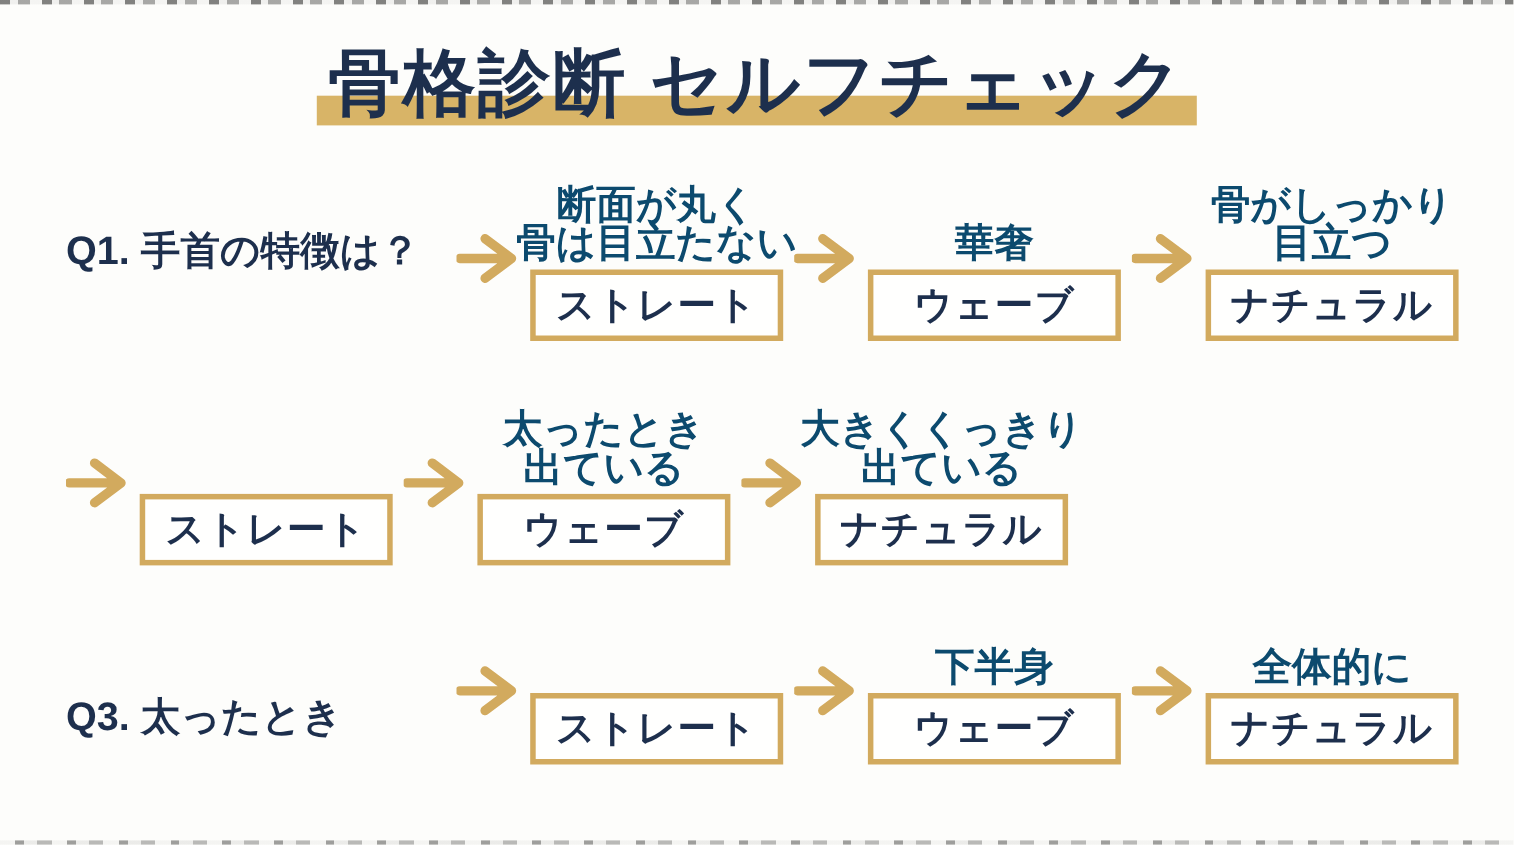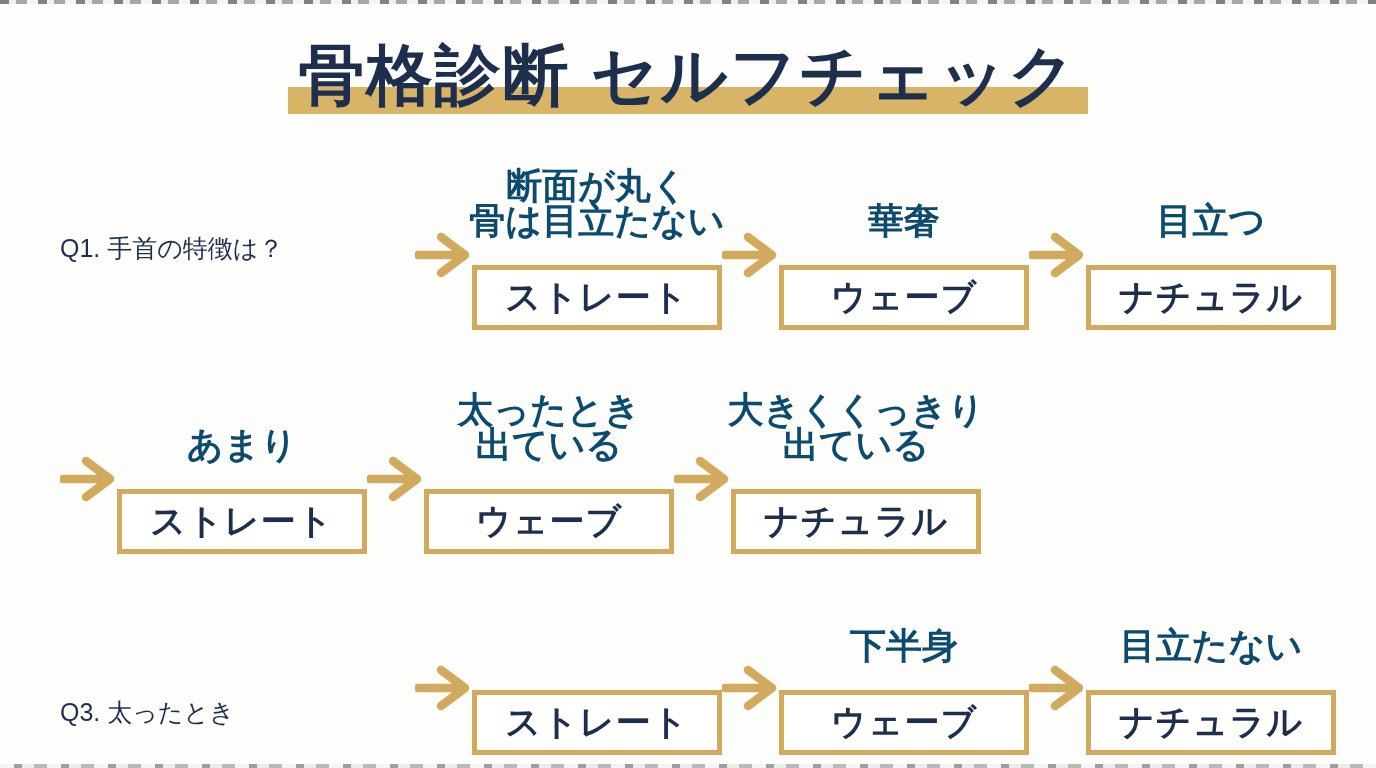--- a/index.html
+++ b/index.html
@@ -52,22 +52,22 @@
     display: flex;
     align-items: flex-end;
     padding-left: 60px;
   }
   .row1 { margin-top: 54px; }
   .row2 { margin-top: 62px; }
   .row3 { margin-top: 74px; }
 
   .question {
     width: 355px;
-    font-size: 25px;
-    font-weight: 400;
+    font-size: 36px;
+    font-weight: 700;
     line-height: 52px;
     color: #1d2f4d;
     white-space: nowrap;
   }
   .row1 .question, .row2 .question { margin-bottom: 56px; }
   .row3 .question { margin-bottom: 16px; line-height: 54px; }
 
   .arrow { width: 57px; flex: 0 0 57px; display: flex; justify-content: center; }
   .row1 .arrow, .row2 .arrow { margin-bottom: 52px; }
   .row3 .arrow { margin-bottom: 44px; }
@@ -84,33 +84,32 @@
     font-size: 36px;
     font-weight: 700;
     line-height: 35px;
     text-align: center;
     margin-bottom: 7px;
     color: #0c4a6e;
     white-space: nowrap;
   }
   .box {
     box-sizing: border-box;
-    width: 250px;
+    width: 230px;
     height: 65px;
     border: 5px solid #d2aa5e;
     background: #fffffe;
     display: flex;
     align-items: center;
     justify-content: center;
     font-size: 35px;
     font-weight: 800;
     letter-spacing: 1px;
     color: #1d2f4d;
     white-space: nowrap;
-    margin-top: 20px;
   }
 </style>
 </head>
 <body>
 
 <div class="edge top"></div>
 
 <header class="title-wrap">
   <h1 class="title">
     <span class="title-bar"></span>
@@ -145,35 +144,35 @@
     </div>
     <div class="box">ウェーブ</div>
   </div>
   <div class="arrow">
     <svg width="57" height="46" viewBox="0 0 57 46">
         <path d="M3 23 H42 M26 5 L50 23 L26 41" fill="none" stroke="#d2aa5e" stroke-width="8.5" stroke-linecap="round" stroke-linejoin="round"></path>
       </svg>
   </div>
   <div class="option">
     <div class="desc">
+      <div>骨がしっかり</div>
       <div>目立つ</div>
     </div>
     <div class="box">ナチュラル</div>
   </div>
 </section>
 
 <section class="qrow row2">
   <div class="arrow">
     <svg width="57" height="46" viewBox="0 0 57 46">
         <path d="M3 23 H42 M26 5 L50 23 L26 41" fill="none" stroke="#d2aa5e" stroke-width="8.5" stroke-linecap="round" stroke-linejoin="round"></path>
       </svg>
   </div>
   <div class="option">
     <div class="desc">
-      <div>あまり</div>
     </div>
     <div class="box">ストレート</div>
   </div>
   <div class="arrow">
     <svg width="57" height="46" viewBox="0 0 57 46">
         <path d="M3 23 H42 M26 5 L50 23 L26 41" fill="none" stroke="#d2aa5e" stroke-width="8.5" stroke-linecap="round" stroke-linejoin="round"></path>
       </svg>
   </div>
   <div class="option">
     <div class="desc">
@@ -219,19 +218,19 @@
     </div>
     <div class="box">ウェーブ</div>
   </div>
   <div class="arrow">
     <svg width="57" height="46" viewBox="0 0 57 46">
         <path d="M3 23 H42 M26 5 L50 23 L26 41" fill="none" stroke="#d2aa5e" stroke-width="8.5" stroke-linecap="round" stroke-linejoin="round"></path>
       </svg>
   </div>
   <div class="option">
     <div class="desc">
-      <div>目立たない</div>
+      <div>全体的に</div>
     </div>
     <div class="box">ナチュラル</div>
   </div>
 </section>
 
 <div class="edge bottom"></div>
 
 </body></html>

